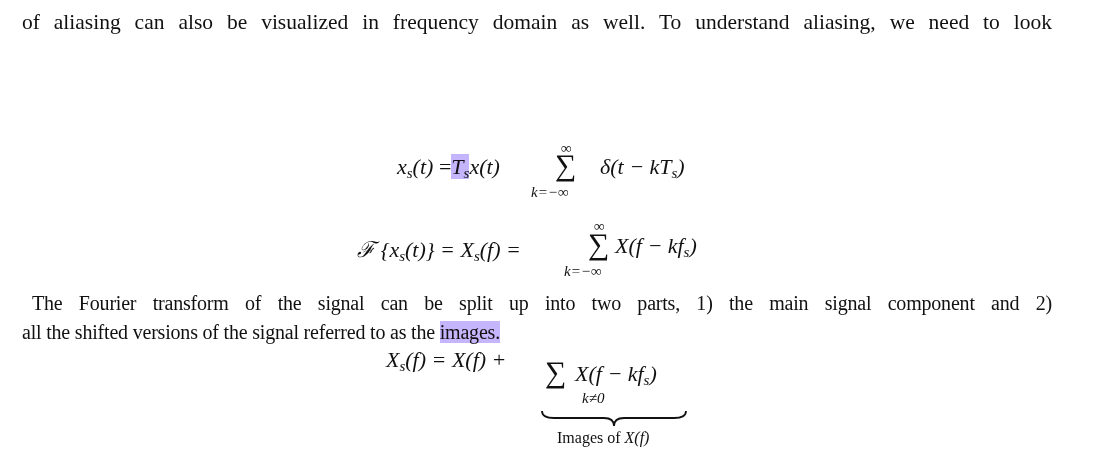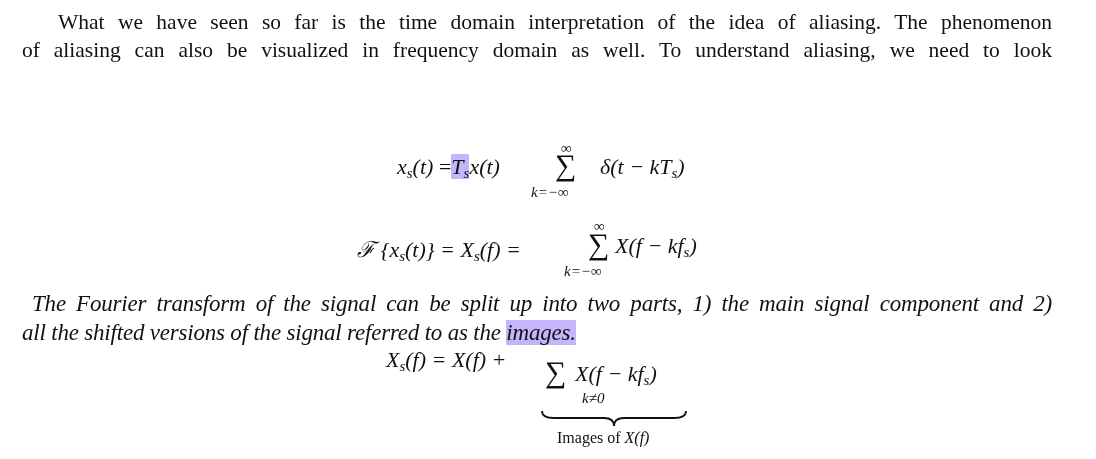--- a/index.html
+++ b/index.html
@@ -21,34 +21,33 @@
   .hl { background: #c4b5fd; }
 
   .eq { position: absolute; font-size: 22px; font-style: italic; white-space: nowrap; }
   .eq .up { font-style: normal; }
   .sumsym { font-size: 30px; font-style: normal; display: inline-block; transform: scaleY(1.0); }
   .lim { position: absolute; font-size: 15px; font-style: italic; white-space: nowrap; }
   .sub { font-size: 15px; vertical-align: -4px; }
 
   .para2 {
     position: absolute; left: 22px; width: 1030px; top: 289px;
-    font-size: 23px; line-height: 29px; font-style: italic;
+    font-size: 20px; line-height: 29px;
   }
   .para2 .l1 { display:block; padding-left: 10px; text-align: justify; text-align-last: justify; letter-spacing: -0.2px; }
   .para2 .l2 { display:block; white-space: nowrap; letter-spacing: -0.2px; }
 
   .brace { position: absolute; }
   .brace-label { position: absolute; font-size: 16px; white-space: nowrap; }
   .brace-label i { font-style: italic; }
 </style>
 </head>
 <body>
 
 <div class="para para1">
-  <span class="justify-line indent">What we have seen so far is the time domain interpretation of the idea of aliasing. The phenomenon</span>
   <span class="justify-line">of aliasing can also be visualized in frequency domain as well. To understand aliasing, we need to look</span>
 </div>
 
 <div>
   <div class="eq" style="left:397px; top:154px;">
     <span>x</span><span class="sub">s</span><span>(t)</span>
     <span class="up">=</span><span class="hl"><span>T</span><span class="sub">s</span></span><span>x(t)</span>
   </div>
   <div class="lim" style="left:561px; top:140px; font-style:normal;">∞</div>
   <div class="eq" style="left:555px; top:148px;"><span class="sumsym">∑</span></div>

